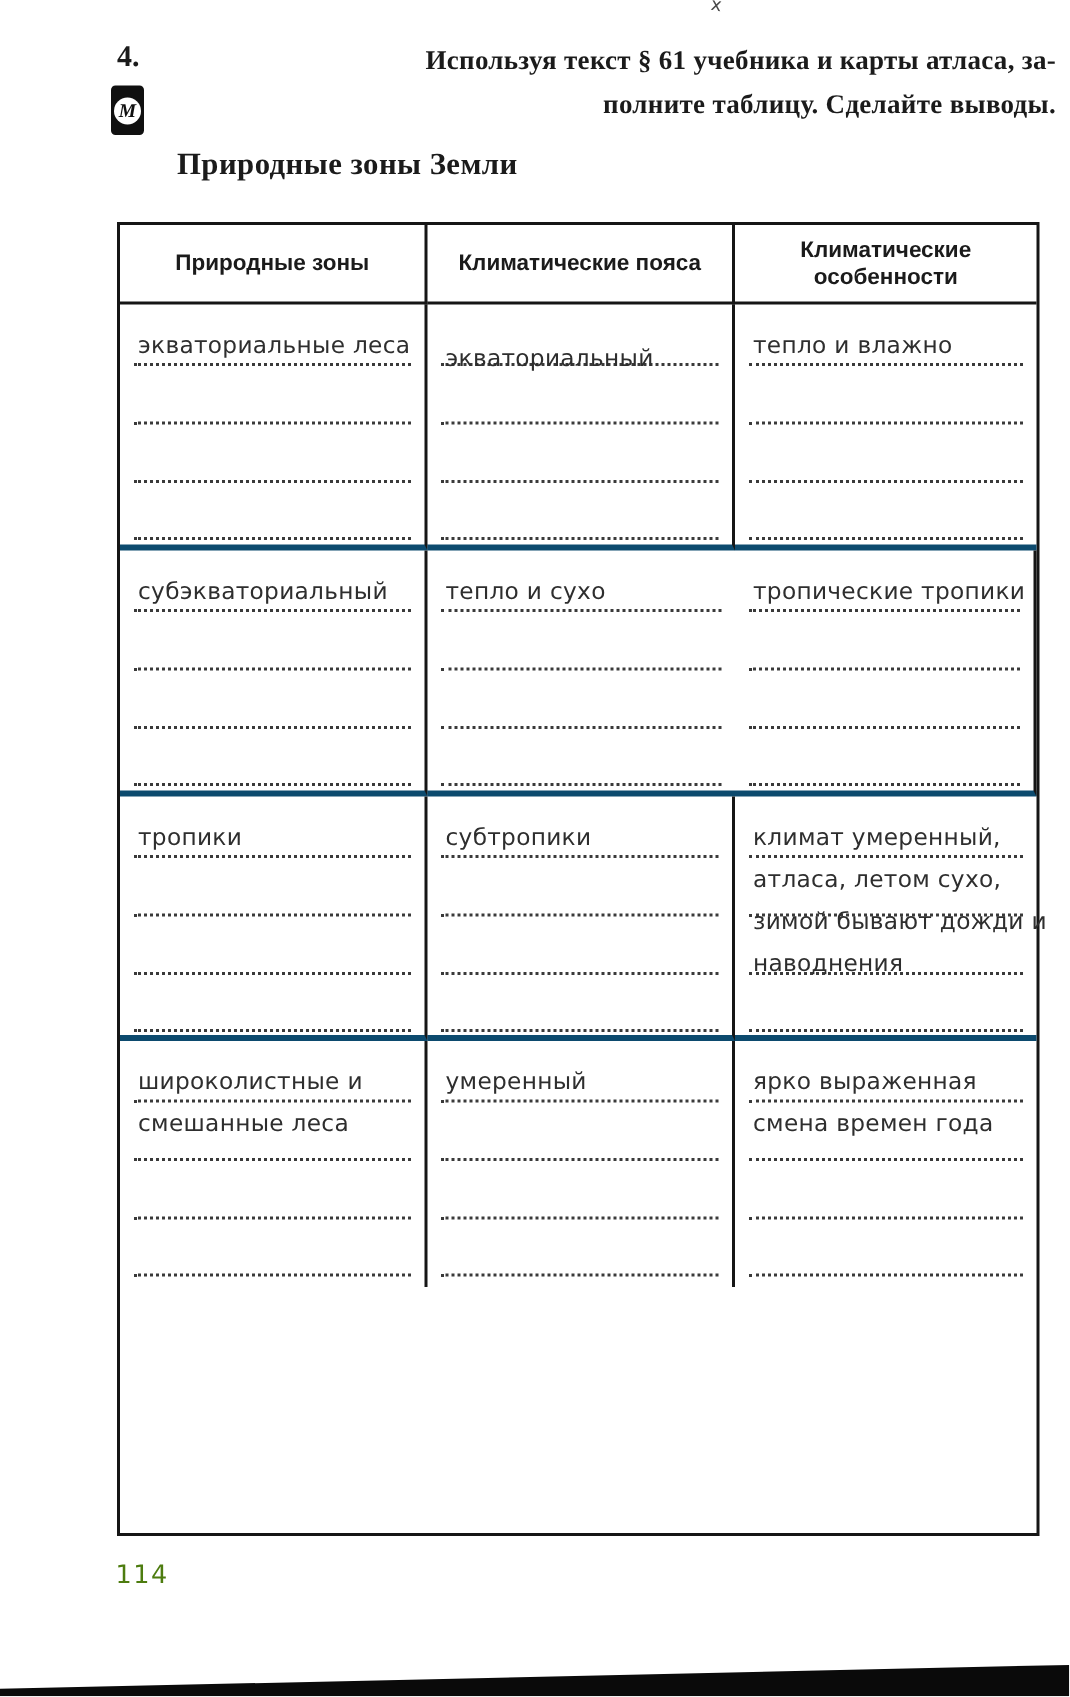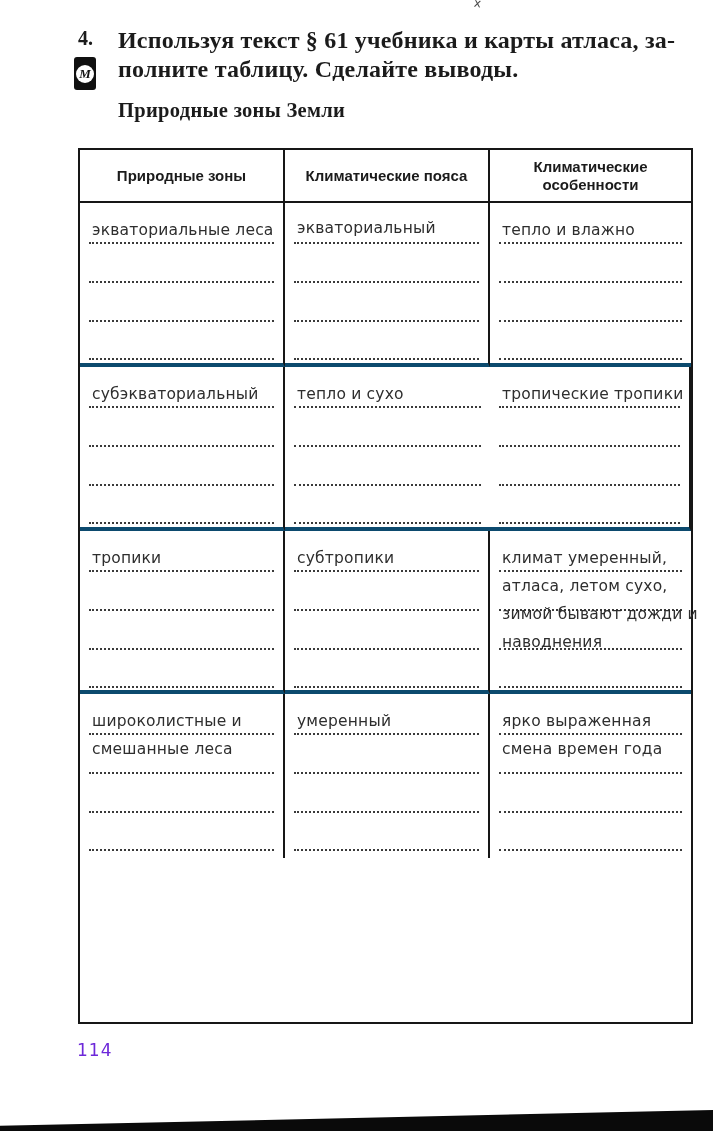--- a/index.html
+++ b/index.html
@@ -27,22 +27,23 @@
     display: flex; align-items: center; justify-content: center;
   }
   .m-circle {
     width: 18px; height: 18px; background: #ffffff; border-radius: 50%;
     display: flex; align-items: center; justify-content: center;
     font-family: "Liberation Serif", serif;
     font-style: italic; font-weight: 700; font-size: 13px; color: #101010;
   }
   .task-text {
     position: absolute; left: 118px; top: 26px; width: 586px;
-    font-size: 24px; font-weight: 600; line-height: 29px;
+    font-size: 18px; font-weight: 600; line-height: 29px;
     letter-spacing: 0.2px;
+    text-align: right;
   }
   .table-title {
     position: absolute; left: 118px; top: 99px;
     font-size: 20.5px; font-weight: 700; letter-spacing: 0.3px;
   }
   
   .nz-table {
     position: absolute; left: 78px; top: 148px;
     width: 615px; height: 876px;
     display: grid;
@@ -77,21 +78,21 @@
     position: absolute; left: 12px; height: 21px;
     font-family: "DejaVu Sans", sans-serif;
     font-size: 15.5px; line-height: 21px; color: #2e2e2e;
     white-space: nowrap; letter-spacing: 0.2px;
     z-index: 2;
   }
   
   .page-number {
     position: absolute; left: 77px; top: 1040px;
     font-family: "DejaVu Sans", sans-serif;
-    font-size: 17px; color: #6d28d9; letter-spacing: 1px;
+    font-size: 17px; color: #4d7c0f; letter-spacing: 1px;
   }
   .bottom-wedge {
     position: absolute; left: 0; top: 1104px; width: 713px; height: 27px;
     background: #0a0a0a;
     clip-path: polygon(0 81%, 100% 22%, 100% 100%, 0 100%);
   }
 </style>
 </head>
 <body>
 
@@ -119,21 +120,21 @@
       <div class="dotline" style="top: 78px;"></div>
       <div class="dotline" style="top: 117px;"></div>
       <div class="dotline" style="top: 155px;"></div>
       <div class="handtext" style="top: 17px;">экваториальные леса</div>
     </div>
     <div class="cell">
       <div class="dotline" style="top: 39px;"></div>
       <div class="dotline" style="top: 78px;"></div>
       <div class="dotline" style="top: 117px;"></div>
       <div class="dotline" style="top: 155px;"></div>
-      <div class="handtext" style="top: 15px;">экваториальный</div>
+      <div class="handtext" style="top: 26px;">экваториальный</div>
     </div>
     <div class="cell last-col">
       <div class="dotline" style="top: 39px;"></div>
       <div class="dotline" style="top: 78px;"></div>
       <div class="dotline" style="top: 117px;"></div>
       <div class="dotline" style="top: 155px;"></div>
       <div class="handtext" style="top: 17px;">тепло и влажно</div>
     </div>
     <div class="cell">
       <div class="dotline" style="top: 39px;"></div>

